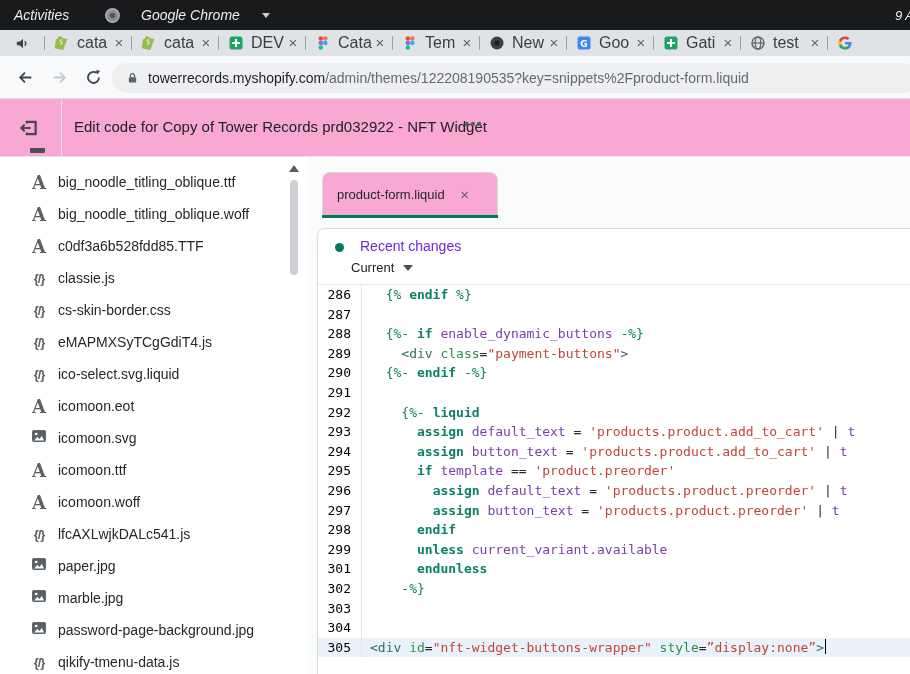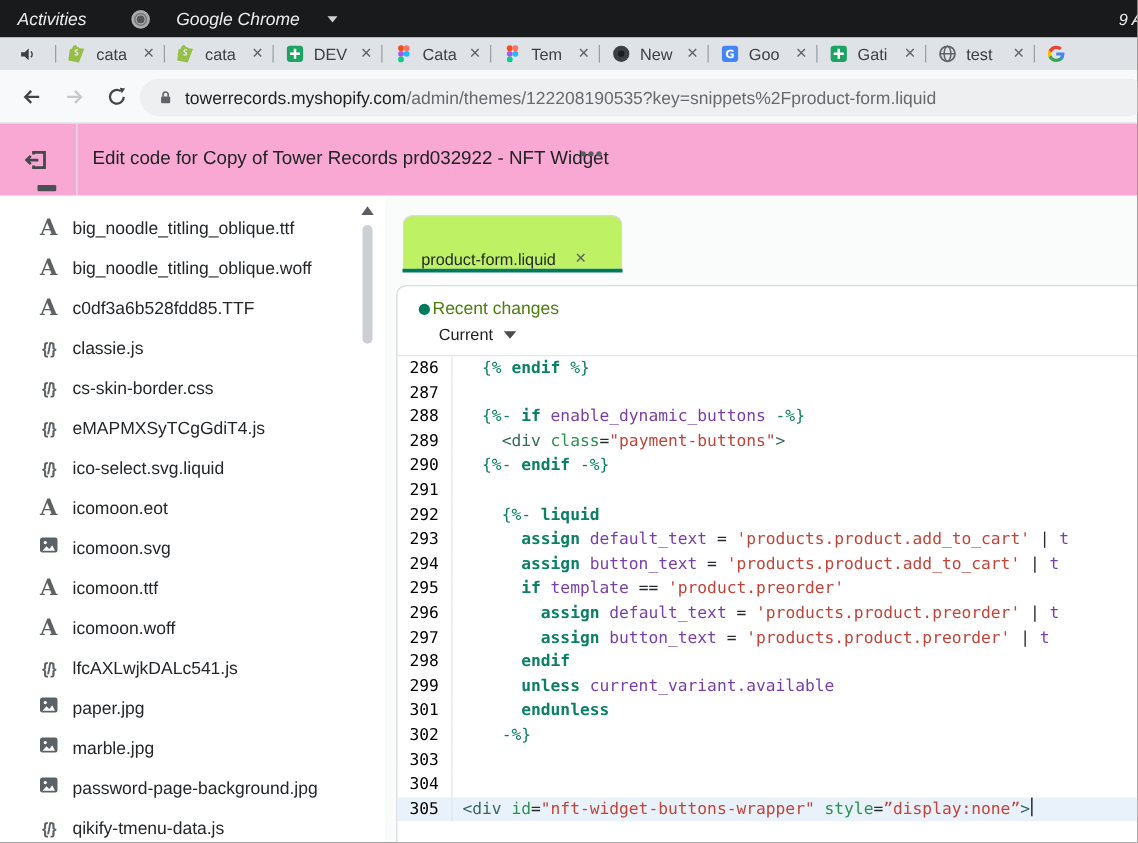--- a/index.html
+++ b/index.html
@@ -14,21 +14,21 @@
   .gnome-activities { font-size:14px; padding:0 14px; height:100%; display:flex; align-items:center; cursor:default; }
   .gnome-appmenu { position:absolute; left:104px; top:0; height:100%; display:flex; align-items:center; gap:20px; font-size:14px; }
   .gnome-appmenu .caret-down { width:0;height:0;border-left:4px solid transparent;border-right:4px solid transparent;border-top:5px solid #cfcfcf; margin-left:2px;}
   .gnome-clock { position:absolute; right:-6px; top:0; height:100%; display:flex; align-items:center; font-size:13px; color:#f0f0f0; padding-right:2px;}
   
   .tab-strip { position:absolute; left:0; top:30px; width:910px; height:26px; background:#dfe2e6; display:flex; align-items:center; overflow:hidden; }
   .audio-indicator { flex:0 0 44px; display:flex; justify-content:center; align-items:center; height:100%; }
   .tab-divider { flex:0 0 1px; height:14px; background:#9aa0a6; }
   .browser-tab { flex:0 0 86px; height:100%; display:flex; align-items:center; padding-left:9px; overflow:hidden; cursor:default; }
   .browser-tab .fav { flex:0 0 16px; height:16px; }
-  .browser-tab .tlabel { flex:1 1 auto; margin-left:7px; font-size:13px; color:#3b4045; white-space:nowrap; overflow:hidden; }
+  .browser-tab .tlabel { flex:1 1 auto; margin-left:7px; font-size:16px; color:#3b4045; white-space:nowrap; overflow:hidden; }
   .browser-tab .tclose { flex:0 0 14px; font-size:15px; line-height:14px; color:#5f6368; text-align:center; margin-right:5px; }
   
   .toolbar { position:absolute; left:0; top:56px; width:910px; height:43px; background:#f8f9fa; border-bottom:1px solid #d9dbde; display:flex; align-items:center; }
   .nav-btn { width:30px; height:30px; display:flex; align-items:center; justify-content:center; margin-left:4px; }
   .nav-btn:first-child { margin-left:10px; }
   .omnibox { position:absolute; left:112px; right:-8px; top:7px; height:30px; background:#edeff1; border-radius:15px; display:flex; align-items:center; padding-left:14px; }
   .url-text { font-size:14px; white-space:nowrap; overflow:hidden; margin-left:9px; }
   .url-domain { color:#1d1f23; }
   .url-path { color:#66696e; }
   
@@ -46,28 +46,28 @@
   .file-item { height:32px; display:flex; align-items:center; padding-left:27px; cursor:default; }
   .file-item .fi { flex:0 0 24px; text-align:center; }
   .fi-font { font-family:"DejaVu Serif", serif; font-weight:700; font-size:18px; color:#5c6166; }
   .fi-code { font-family:"Liberation Sans", sans-serif; font-weight:700; font-size:13px; color:#5c6166; letter-spacing:-1px; }
   .file-item .fname { margin-left:7px; font-size:14px; color:#24272a; white-space:nowrap; }
   .sb-scroll { position:absolute; right:8px; top:4px; width:12px; height:100%; }
   .sb-up { width:0; height:0; border-left:5px solid transparent; border-right:5px solid transparent; border-bottom:7px solid #5a5d61; margin:4px auto 0; }
   .sb-thumb { width:8px; height:95px; background:#ccd0d4; border-radius:4px; margin:8px auto 0; }
   
   .editor { position:relative; flex:1 1 auto; background:#fafbfb; overflow:hidden; }
-  .editor-tab { position:absolute; left:14px; top:15px; width:176px; height:43px; background:#bef264; border:1px solid #d8dadc; border-bottom:none; border-radius:8px 8px 0 0; display:flex; align-items:flex-end; padding:0 28px 0 14px; }
+  .editor-tab { position:absolute; left:14px; top:15px; width:176px; height:43px; background:#f9a8d4; border:1px solid #d8dadc; border-bottom:none; border-radius:8px 8px 0 0; display:flex; align-items:center; padding:0 28px 0 14px; }
   .editor-tab .etlabel { font-size:13px; color:#24282c; flex:1 1 auto; }
   .editor-tab .etclose { font-size:15px; color:#5c5f62; }
   .editor-tab-underline { position:absolute; left:14px; top:58px; width:176px; height:3px; background:#007a5c; }
   .editor-card { position:absolute; left:9px; top:71px; right:-2px; bottom:-2px; background:#fff; border:1px solid #d8dadc; border-radius:8px 0 0 0; overflow:hidden; }
   .recent-header { position:relative; height:56px; border-bottom:1px solid #e4e6e8; }
   .recent-dot { position:absolute; left:17px; top:14px; width:9px; height:9px; border-radius:50%; background:#007a5c; }
-  .recent-label { position:absolute; left:28px; top:9px; font-size:14px; color:#4d7c0f; }
+  .recent-label { position:absolute; left:42px; top:9px; font-size:14px; color:#6d28d9; }
   .version-select { position:absolute; left:33px; top:31px; font-size:13px; color:#202223; display:flex; align-items:center; gap:9px; }
   .version-select .caret-down { width:0;height:0;border-left:5px solid transparent;border-right:5px solid transparent;border-top:6px solid #4a4d51; }
   
   .code-area { font-family:"DejaVu Sans Mono","Liberation Mono",monospace; font-size:13px; line-height:19.6px; }
   .cl { display:flex; height:19.6px; }
   .cl.active { background:#e9f2fb; }
   .ln { flex:0 0 44px; text-align:right; padding-right:10px; color:#000000; border-right:1px solid #e3e5e7; user-select:none; }
   .cl .ct { padding-left:8px; white-space:pre; }
   .tk-p { color:#24292e; } .tk-o { color:#24292e; }
   .tk-d { color:#0c8066; }

